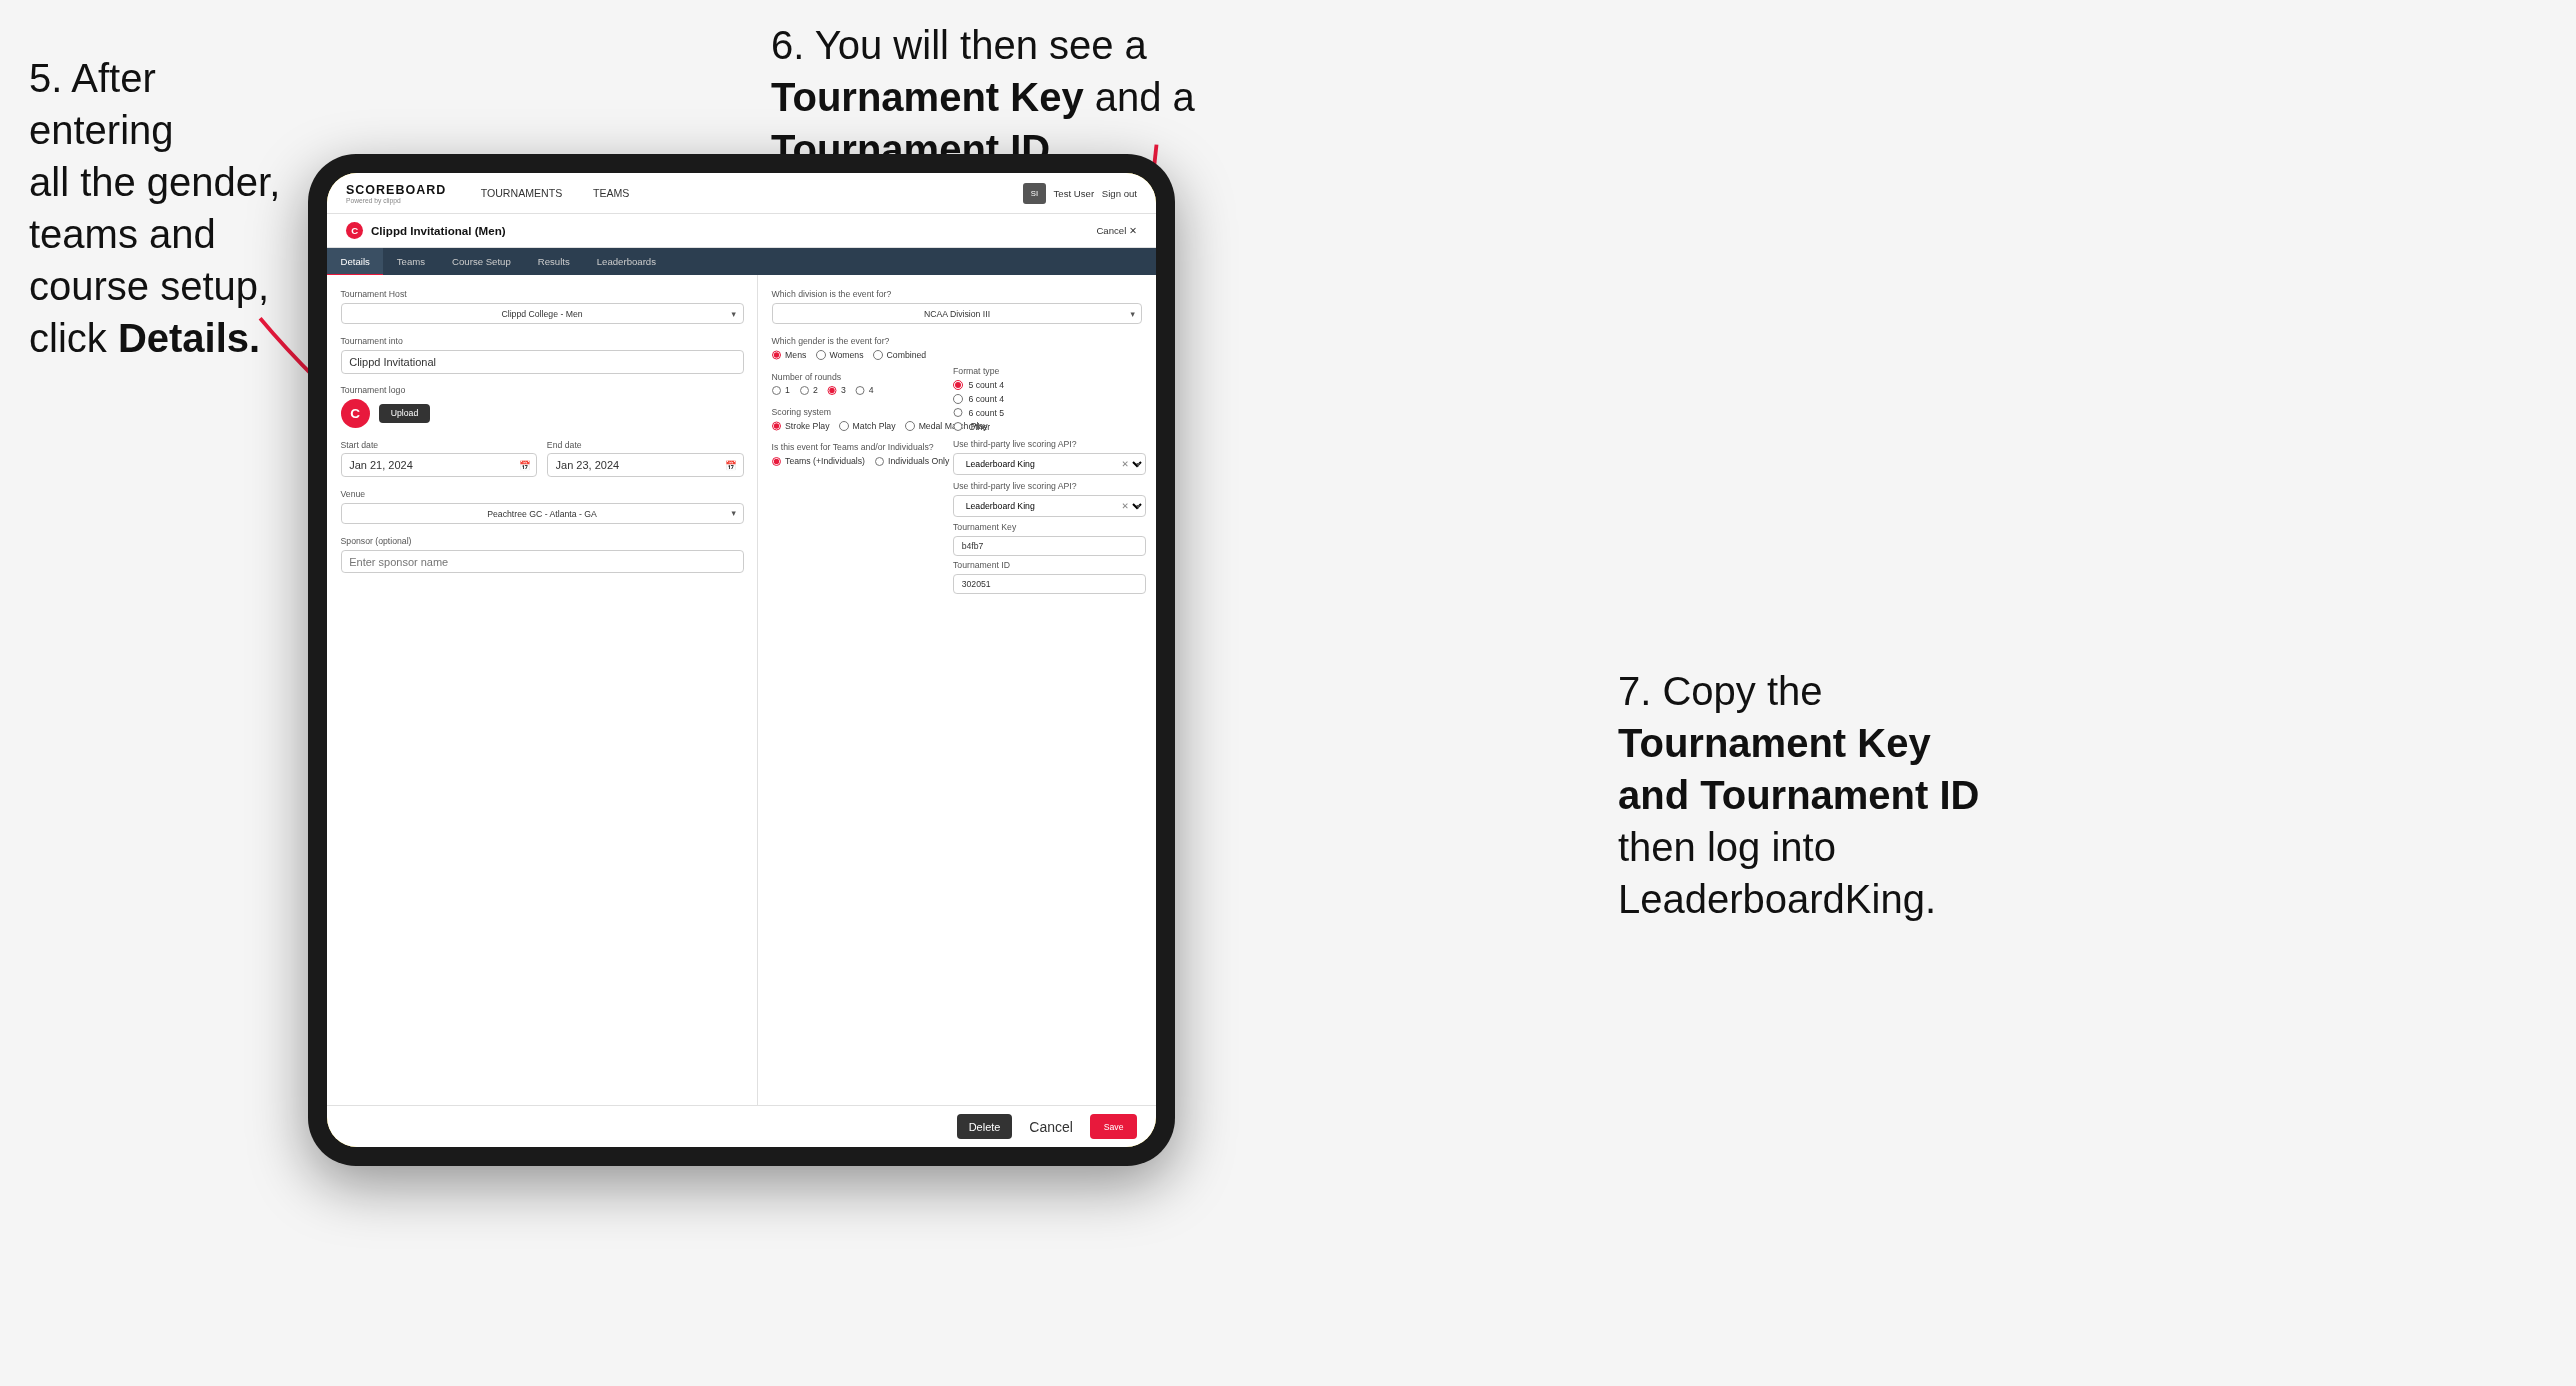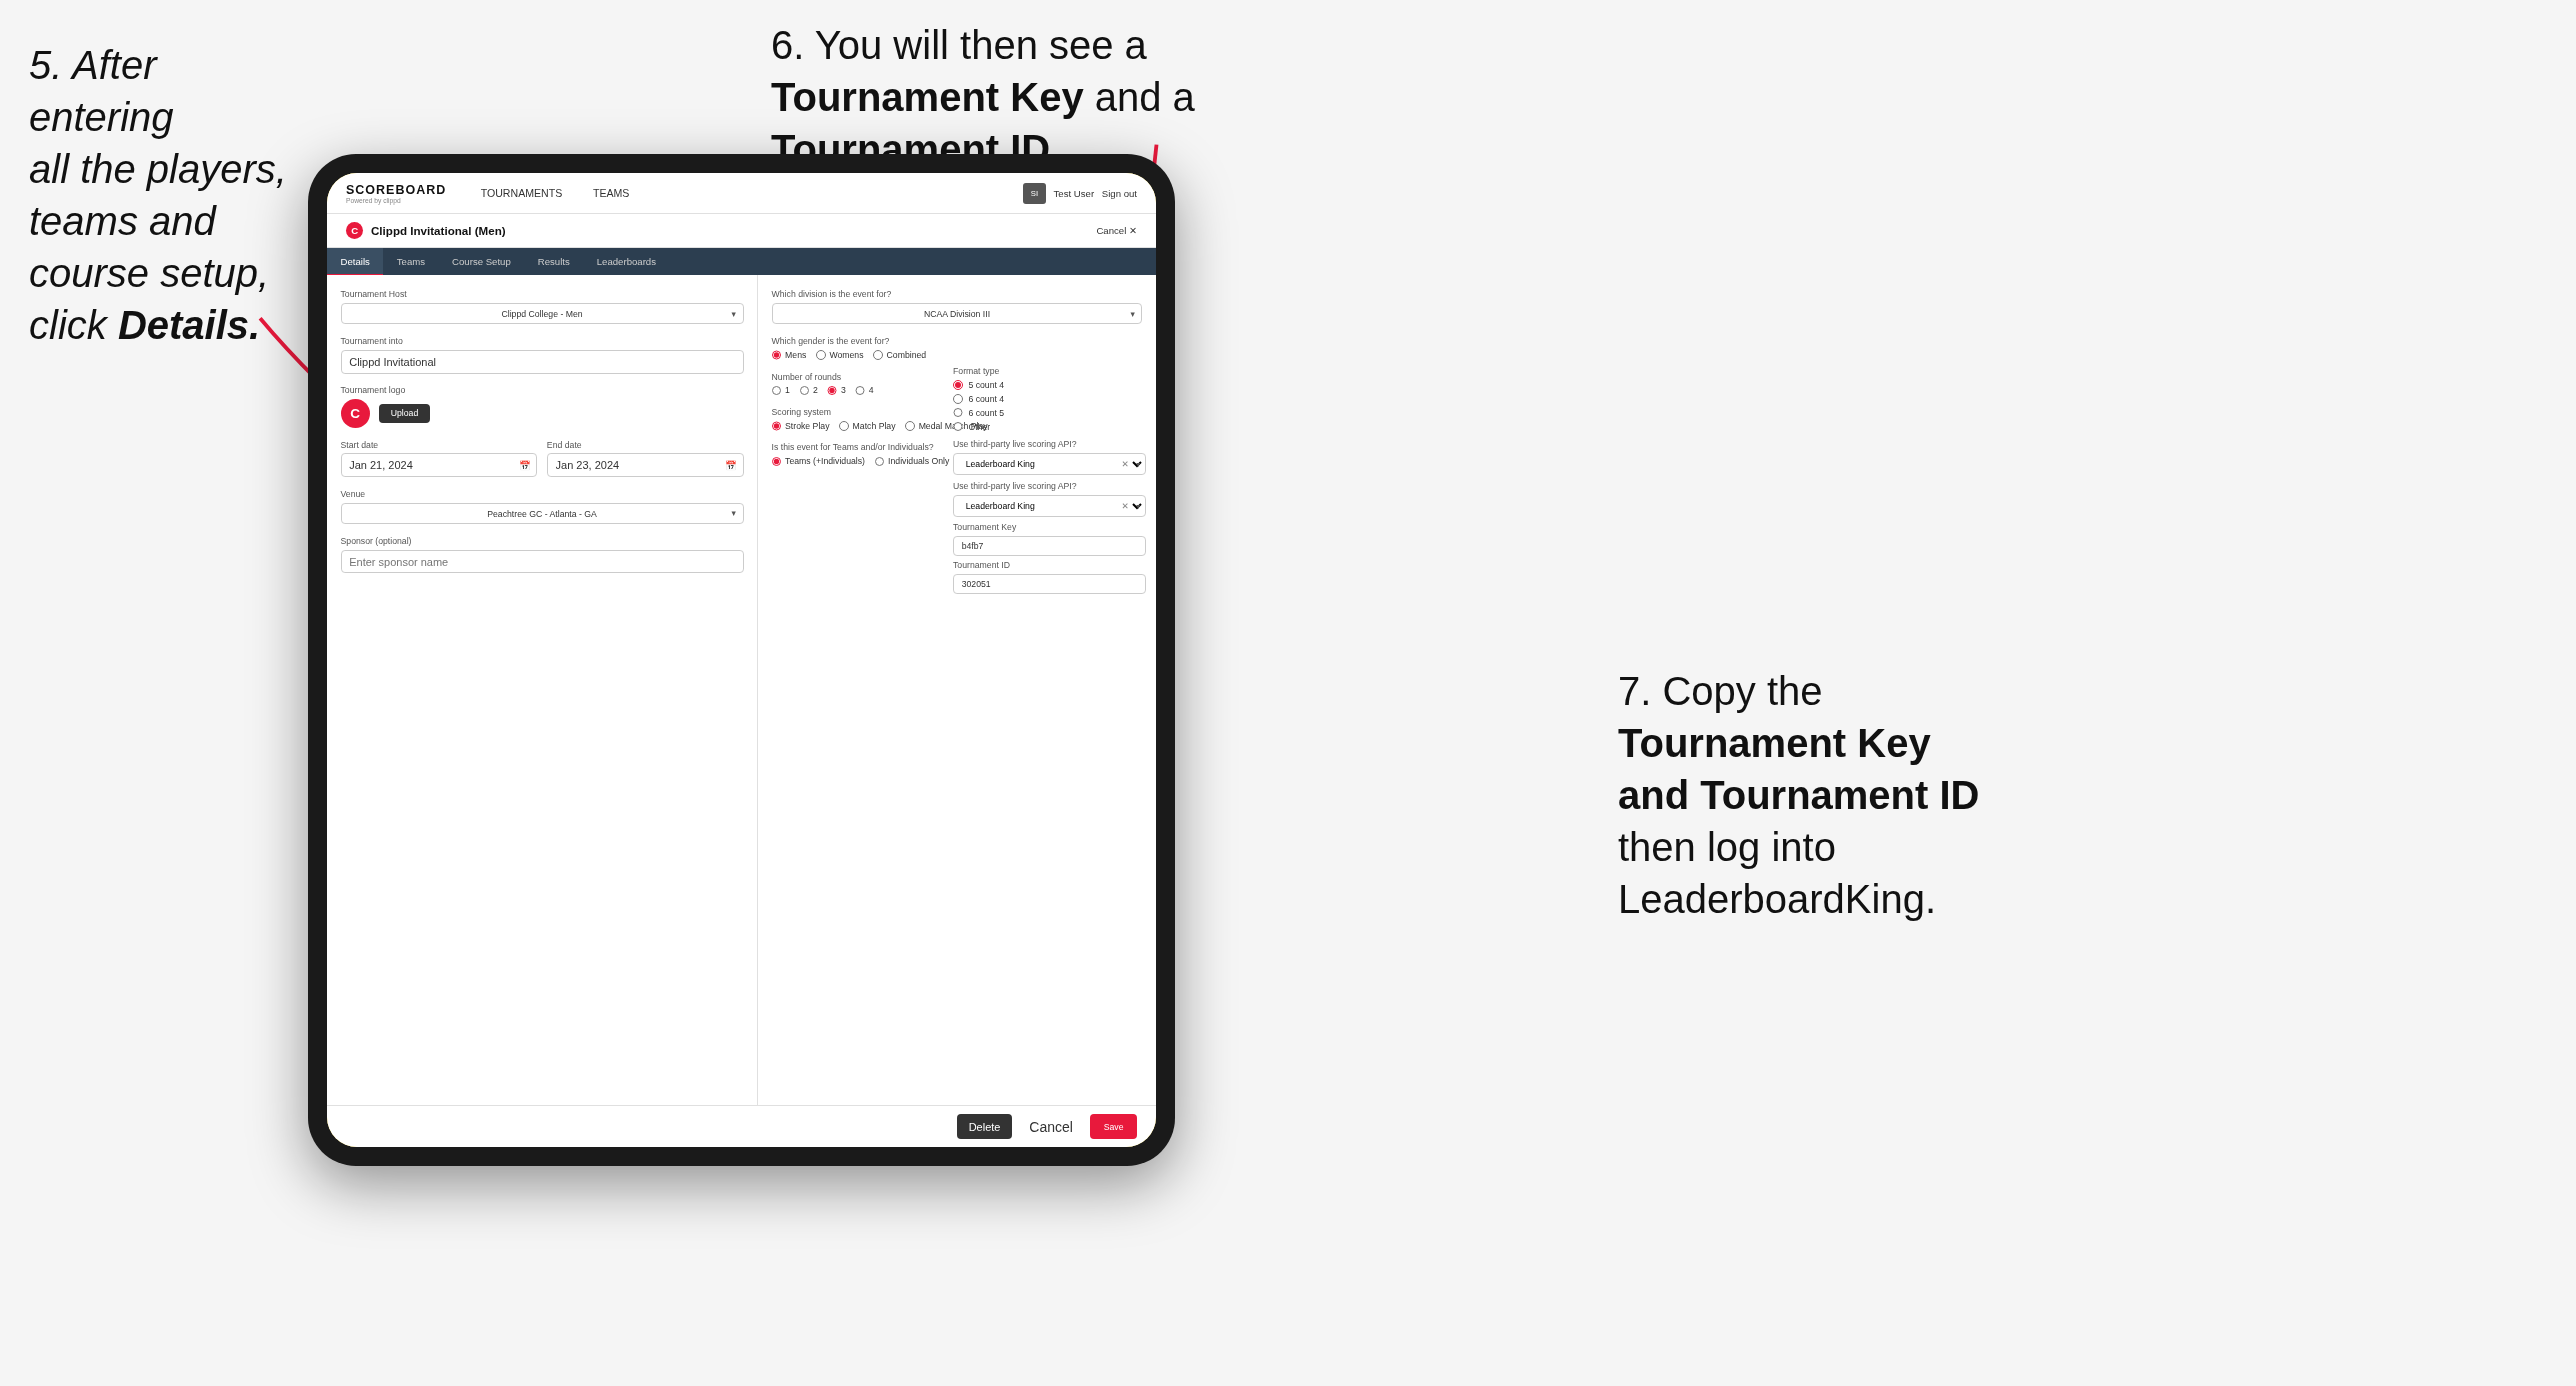--- a/index.html
+++ b/index.html
@@ -16,23 +16,22 @@
     .annotation {
       position: absolute;
       font-size: 40px;
       line-height: 1.3;
       color: #111;
     }
     .annotation strong { font-weight: 800; }
 
     .anno-left {
       left: 29px;
-      top: 39px;
+      top: 52px;
       width: 270px;
-      font-style: italic;
     }
 
     .anno-top-right {
       left: 771px;
       top: 19px;
       width: 559px;
     }
 
     .anno-bottom-right {
       left: 1618px;
@@ -433,21 +432,21 @@
     svg.arrow-svg {
       position: absolute;
       overflow: visible;
     }
   </style>
 </head>
 <body>
 
 <div class="annotation anno-left">
   <span>5. After entering</span><br>
-  <span>all the players,</span><br>
+  <span>all the gender,</span><br>
   <span>teams and</span><br>
   <span>course setup,</span><br>
   <span>click </span><strong>Details.</strong>
 </div>
 
 <svg class="arrow-svg" style="position:absolute;left:231px;top:299px;width:212px;height:173px;" viewBox="0 0 220 180" width="212" height="173">
   <defs>
     <marker id="arrowhead1" markerWidth="10" markerHeight="7" refX="10" refY="3.5" orient="auto">
       <polygon points="0 0, 10 3.5, 0 7" fill="#e8193c"></polygon>
     </marker>

